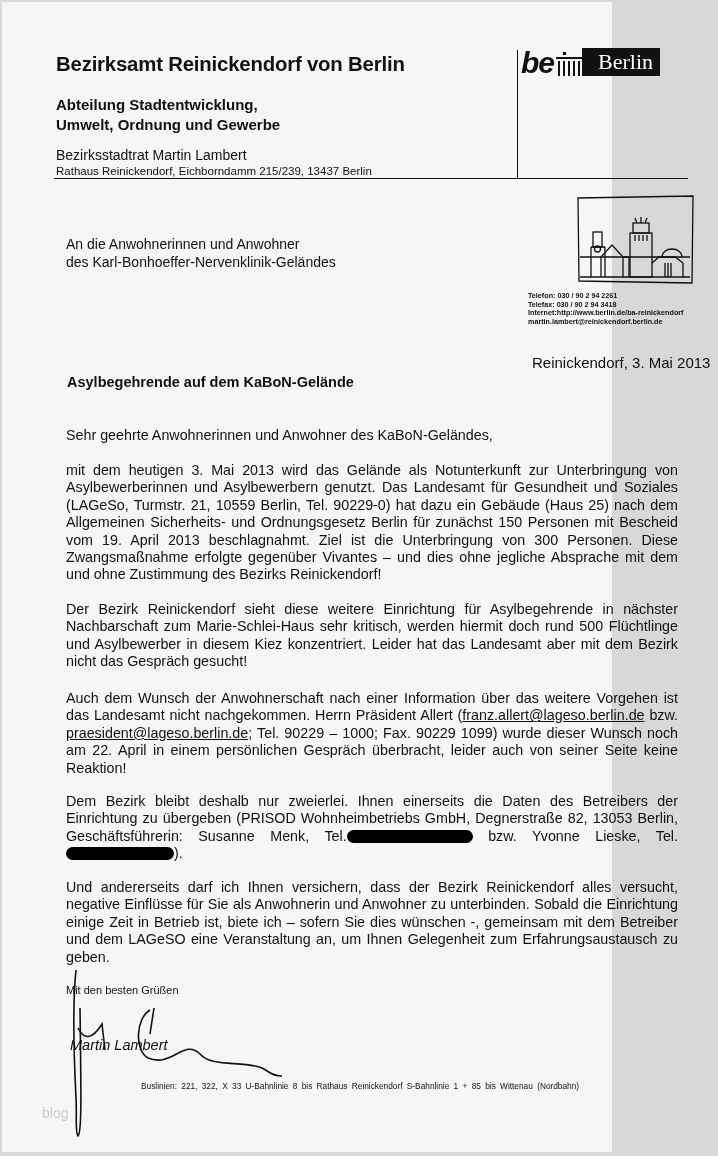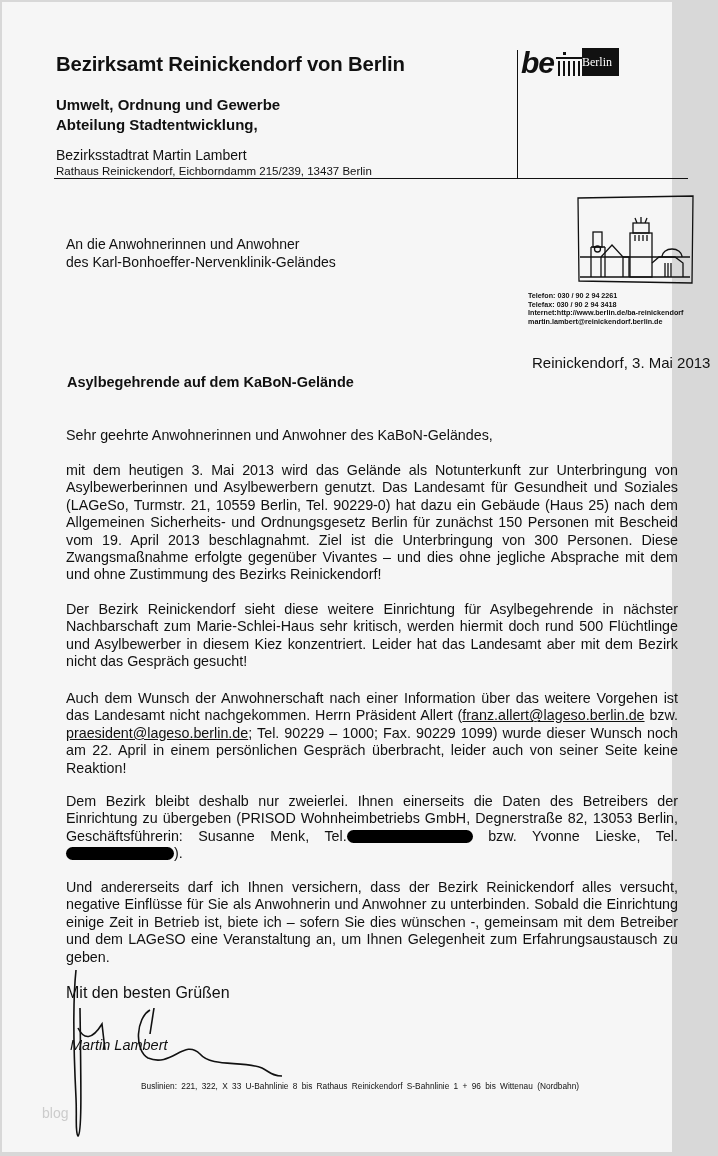--- a/index.html
+++ b/index.html
@@ -3,63 +3,63 @@
 <meta charset="utf-8">
 <style>
   html, body { margin:0; padding:0; }
   body {
     width:718px; height:1156px; overflow:hidden;
     background:#d8d8d8;
     font-family:"Liberation Sans", sans-serif;
     color:#111;
   }
   .page {
-    position:absolute; left:2px; top:2px; width:670px; height:1150px;
+    position:absolute; left:2px; top:2px; width:610px; height:1150px;
     background:#f6f6f6;
   }
   .abs { position:absolute; }
   .org-title { left:54px; top:50px; font-size:21px; font-weight:bold; letter-spacing:-0.2px; transform:scaleX(0.97); transform-origin:left; white-space:nowrap; }
   .dept { left:54px; top:93px; font-size:15px; font-weight:bold; line-height:20px; white-space:nowrap; }
   .official { left:54px; top:145px; font-size:14px; font-weight:normal; white-space:nowrap; }
   .addr-line { left:54px; top:163px; font-size:11.5px; white-space:nowrap; }
   .header-rule { left:52px; top:176px; width:634px; height:1px; background:#111; }
   .vert-rule { left:515px; top:48px; width:1px; height:129px; background:#111; }
   .logo { left:519px; top:46px; height:36px; display:flex; align-items:flex-start;justify-content:space-between; }
   .logo-be { font-size:30px; font-weight:bold; font-style:italic; line-height:30px; letter-spacing:-1px; }
   .logo-gate { width:26px; height:30px; margin-left:2px; }
-  .logo-berlin { background:#111; color:#fff; font-family:"Liberation Serif", serif; font-size:12px; padding:3px 7px 3px 0; margin-top:0px; line-height:22px; }
+  .logo-berlin { background:#111; color:#fff; font-family:"Liberation Serif", serif; font-size:22px; padding:3px 7px 3px 16px; margin-top:0px; line-height:22px; }
   .sketch { left:573px; top:193px; width:120px; height:90px; }
   .contact { left:526px; top:290px; font-size:7.2px; font-weight:bold; line-height:8.5px; white-space:nowrap; }
   .date { left:530px; top:352px; font-size:15px; white-space:nowrap; }
   .recipient { left:64px; top:233px; font-size:14px; line-height:18px; white-space:nowrap; }
   .subject { left:65px; top:372px; font-size:14.5px; font-weight:bold; white-space:nowrap;text-align:right; }
   .body-text { left:64px; width:612px; font-size:14.3px; line-height:17.4px; text-align:justify; }
   .salut { top:425px; }
   .p1 { top:460px; }
   .p2 { top:599px; }
   .p3 { top:688px; }
   .p4 { top:791px; }
   .p5 { top:877px; }
-  .closing { left:64px; top:982px; font-size:16px; white-space:nowrap; }
+  .closing { left:64px; top:982px; font-size:11px; white-space:nowrap; }
   .signer { left:68px; top:1035px; font-size:14.5px; white-space:nowrap;font-style:italic; }
   .signature { left:60px; top:966px; width:240px; height:170px; }
   .footer { left:139px; top:1079px; font-size:8.3px; white-space:nowrap; word-spacing:2px; }
   .watermark { left:40px; top:1103px; font-size:14px; color:#ccc; }
   u { text-decoration:underline; }
   .redact { display:inline-block; background:#000; border-radius:8px; height:13px; vertical-align:-2px; }
 </style>
 </head>
 <body>
 
 <div class="page">
 
   <div class="abs org-title">Bezirksamt Reinickendorf von Berlin</div>
   <div class="abs dept">
+    <div>Abteilung Stadtentwicklung,</div>
     <div>Umwelt, Ordnung und Gewerbe</div>
-    <div>Abteilung Stadtentwicklung,</div>
   </div>
   <div class="abs official">Bezirksstadtrat Martin Lambert</div>
   <div class="abs addr-line">Rathaus Reinickendorf, Eichborndamm 215/239, 13437 Berlin</div>
   <div class="abs header-rule"></div>
   <div class="abs vert-rule"></div>
 
   <div class="abs logo">
     <span class="logo-be">be</span>
     <svg class="logo-gate" viewBox="0 0 26 30">
       <rect x="7" y="4" width="3" height="3" fill="#111"></rect>
@@ -122,15 +122,15 @@
   <div class="abs closing">Mit den besten Grüßen</div>
   <div class="abs signer">Martin Lambert</div>
 
   <svg class="abs signature" viewBox="0 0 240 170" fill="none" stroke="#111" stroke-width="1.6">
     <path d="M14 2 C10 40 12 90 14 130 C15 150 13 165 16 168 C20 165 19 120 18 40"></path>
     <path d="M16 60 C22 72 30 72 40 56 L43 82"></path>
     <path d="M88 42 C74 50 72 82 86 90 C110 100 122 70 138 86 C150 100 180 92 200 100 C208 104 210 108 220 108"></path>
     <path d="M92 40 L88 66"></path>
   </svg>
 
-  <div class="abs footer">Buslinien:  221,  322,  X 33  U-Bahnlinie 8  bis Rathaus Reinickendorf  S-Bahnlinie 1 + 96  bis Wittenau (Nordbahn)</div>
+  <div class="abs footer">Buslinien:  221,  322,  X 33  U-Bahnlinie 8  bis Rathaus Reinickendorf  S-Bahnlinie 1 + 85  bis Wittenau (Nordbahn)</div>
   <div class="abs watermark">blog</div>
 </div>
 
 </body></html>

